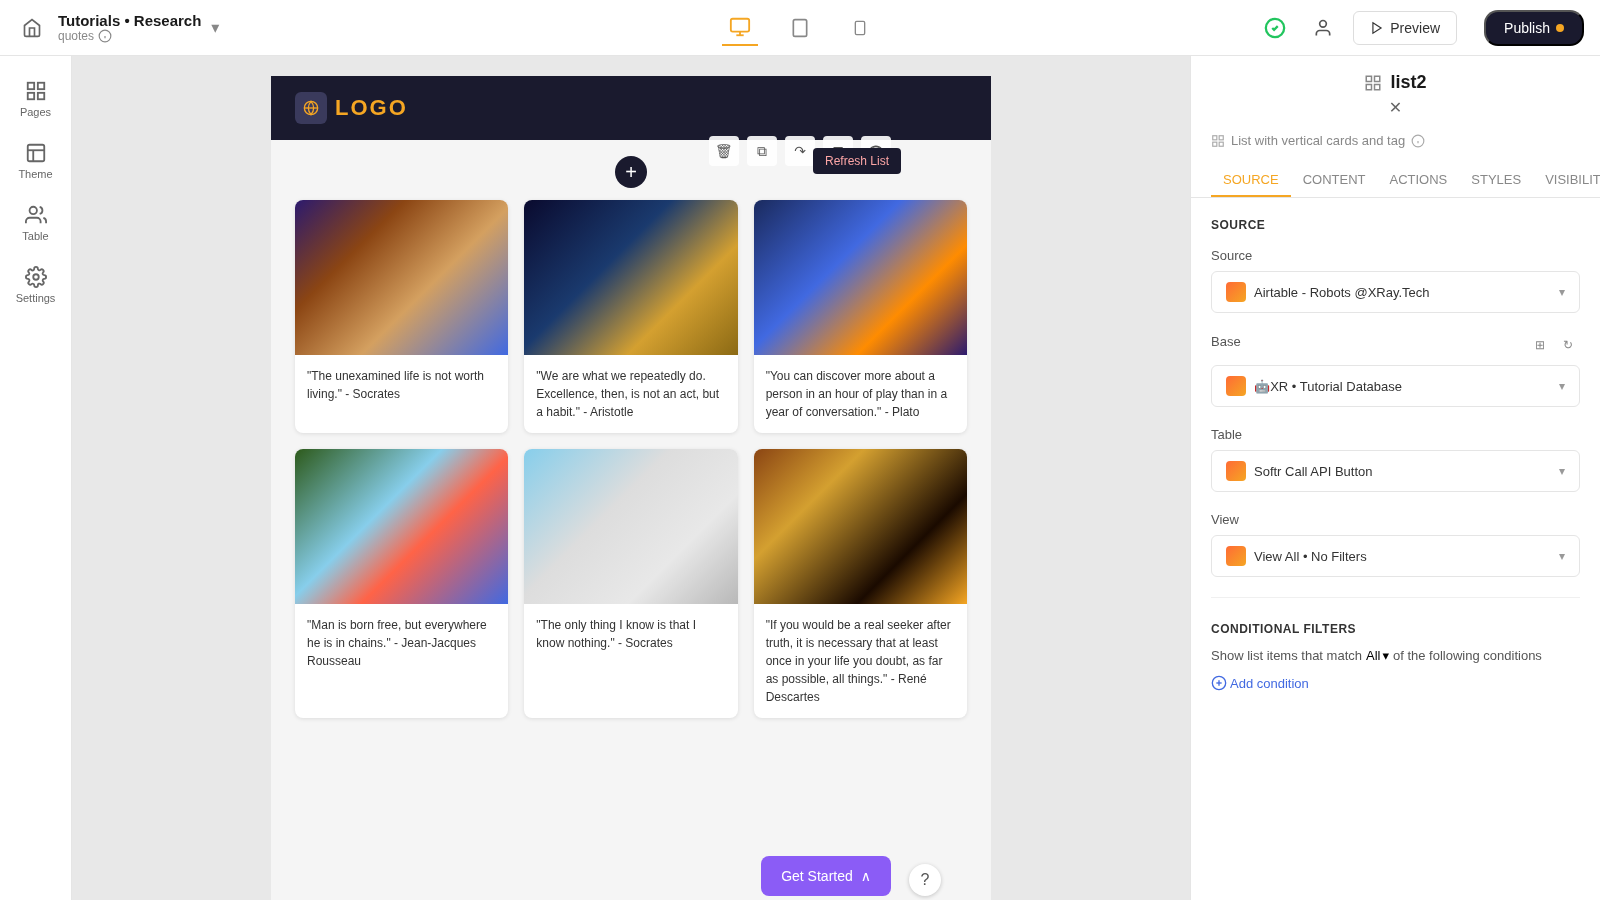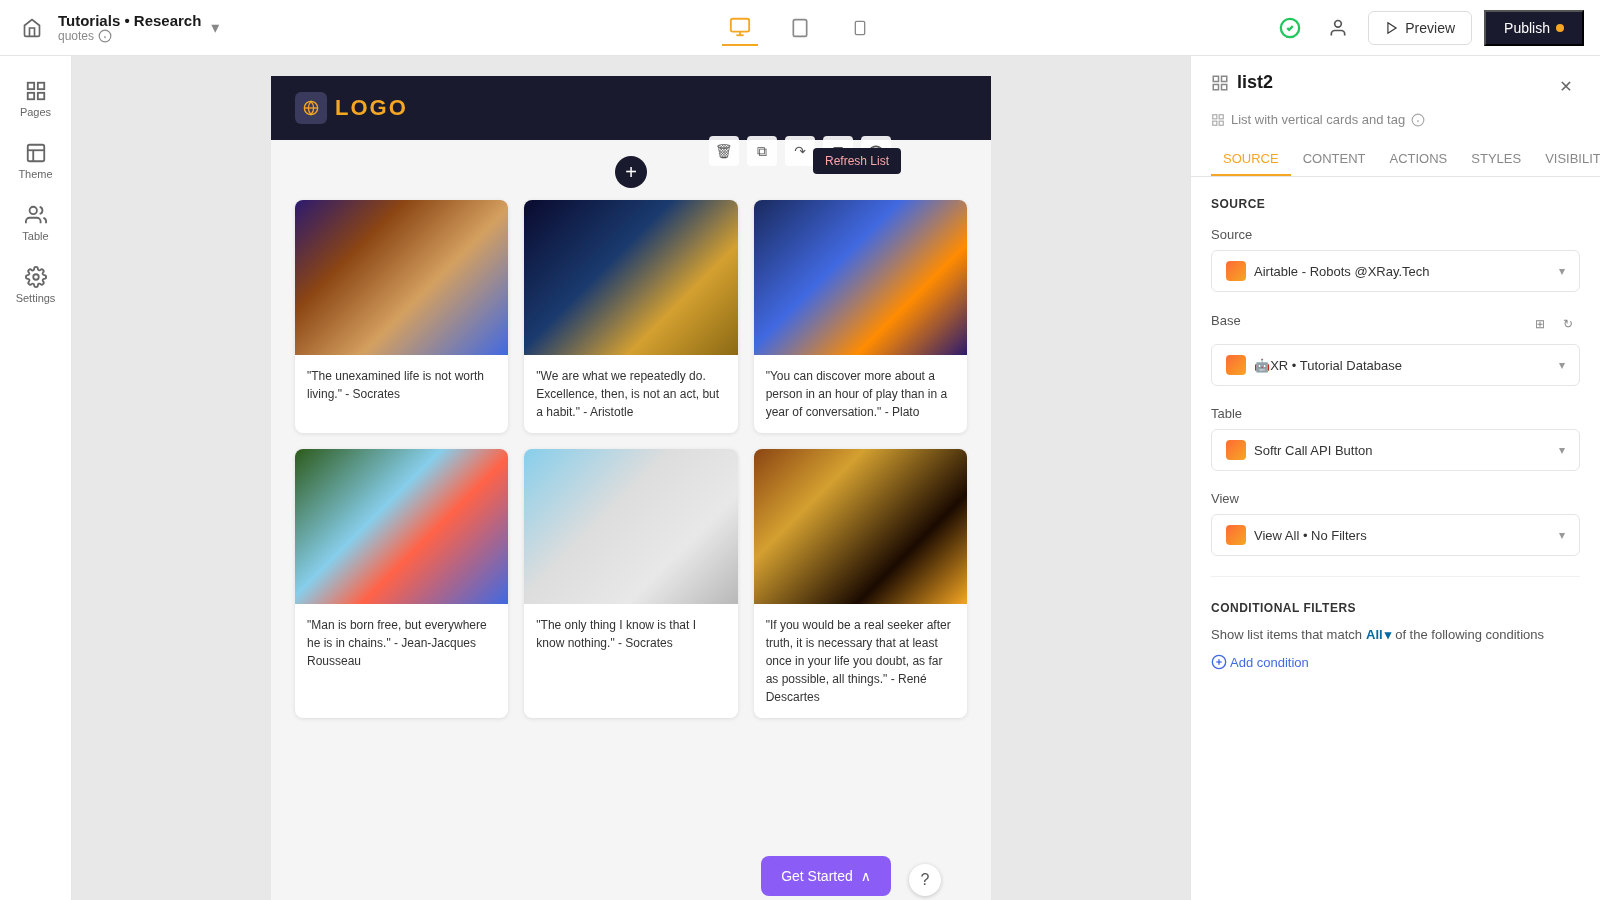--- a/index.html
+++ b/index.html
@@ -10,21 +10,21 @@
     .topbar-left { display: flex; align-items: center; gap: 10px; }
     .home-icon { width: 32px; height: 32px; display: flex; align-items: center; justify-content: center; color: #666; cursor: pointer; }
     .site-title { font-size: 15px; font-weight: 600; color: #1a1a1a; }
     .site-sub { font-size: 12px; color: #888; display: flex; align-items: flex-end; gap: 4px; }
     .topbar-center { display: flex; align-items: center; gap: 24px; position: absolute; left: 50%; transform: translateX(-50%); }
     .device-btn { width: 36px; height: 36px; display: flex; align-items: center; justify-content: center; color: #888; cursor: pointer; border-radius: 4px; }
     .device-btn.active { color: #f5a623; border-bottom: 2px solid #f5a623; border-radius: 0; }
     .topbar-right { display: flex; align-items: center; gap: 12px; }
     .icon-btn { width: 36px; height: 36px; display: flex; align-items: center; justify-content: center; cursor: pointer; color: #555; }
     .preview-btn { display: flex; align-items: center; gap: 6px; padding: 8px 16px; border: 1px solid #ddd; border-radius: 6px; background: #fff; cursor: pointer; font-size: 14px; color: #333; }
-    .publish-btn { display: flex; align-items: center; gap: 6px; padding: 8px 18px; border-radius: 0; background: #1a1a2e; cursor: pointer; font-size: 14px; color: #fff; font-weight: 500; }
+    .publish-btn { display: flex; align-items: center; gap: 6px; padding: 8px 18px; border-radius: 14px; background: #1a1a2e; cursor: pointer; font-size: 14px; color: #fff; font-weight: 500; margin-left: 15px; }
     .publish-dot { width: 8px; height: 8px; border-radius: 50%; background: #f5a623; }
 
     
     .main-layout { display: flex; flex: 1; overflow: hidden; }
 
     
     .sidebar { width: 72px; background: #fff; border-right: 1px solid #e5e5e5; display: flex; flex-direction: column; align-items: center; padding: 16px 0; gap: 8px; }
     .sidebar-item { display: flex; flex-direction: column; align-items: center; gap: 4px; padding: 8px; border-radius: 8px; cursor: pointer; width: 56px; }
     .sidebar-item svg { color: #666; }
     .sidebar-label { font-size: 11px; color: #666; }
@@ -64,42 +64,42 @@
     .img-5 { background: linear-gradient(135deg, #87ceeb 0%, #ddd 40%, #e8e8e8 70%, #b8b8b8 100%); }
     .img-6 { background: linear-gradient(135deg, #8B4513 0%, #d4a030 30%, #1a0a00 70%, #f5a623 100%); }
 
     
     .get-started-btn { position: absolute; bottom: 30px; right: 100px; background: #8b5cf6; color: #fff; padding: 12px 20px; border-radius: 8px; font-size: 14px; cursor: pointer; display: flex; align-items: center; gap: 8px; }
     .help-btn { position: absolute; bottom: 30px; right: 50px; width: 32px; height: 32px; background: #fff; border-radius: 50%; display: flex; align-items: center; justify-content: center; cursor: pointer; color: #555; box-shadow: 0 1px 4px rgba(0,0,0,0.2); }
 
     
     .right-panel { width: 410px; background: #fff; border-left: 1px solid #e5e5e5; display: flex; flex-direction: column; overflow: hidden; }
     .panel-header { padding: 16px 20px 0; border-bottom: 1px solid #e5e5e5; }
-    .panel-title-row { display: flex; align-items: flex-start; justify-content: space-between; margin-bottom: 12px; }
+    .panel-title-row { display: flex; align-items: center; justify-content: space-between; margin-bottom: 12px; flex-direction: column; }
     .panel-title { font-size: 18px; font-weight: 600; color: #1a1a1a; }
     .panel-subtitle { display: flex; align-items: center; gap: 6px; font-size: 13px; color: #888; margin-bottom: 16px; }
     .close-btn { width: 28px; height: 28px; display: flex; align-items: center; justify-content: center; cursor: pointer; color: #666; font-size: 16px; }
     .panel-tabs { display: flex; gap: 0; }
     .panel-tab { padding: 8px 12px; font-size: 13px; color: #888; cursor: pointer; border-bottom: 2px solid transparent; white-space: nowrap; }
     .panel-tab.active { color: #f5a623; border-bottom: 2px solid #f5a623; font-weight: 500; }
 
     
     .panel-content { flex: 1; overflow-y: auto; padding: 20px; }
     .section-title { font-size: 12px; font-weight: 700; color: #333; letter-spacing: 0.5px; margin-bottom: 16px; }
     .field-label { font-size: 13px; color: #555; margin-bottom: 8px; }
     .field-group { margin-bottom: 20px; }
     .dropdown { border: 1px solid #e5e5e5; border-radius: 6px; padding: 10px 14px; display: flex; align-items: center; justify-content: space-between; cursor: pointer; background: #fff; }
     .dropdown-text { display: flex; align-items: center; gap: 8px; font-size: 13px; color: #333; }
     .airtable-icon { width: 20px; height: 20px; background: linear-gradient(135deg, #ff6b35, #f5a623); border-radius: 4px; flex-shrink: 0; }
     .dropdown-arrow { color: #999; font-size: 12px; }
     .field-action-btn { width: 24px; height: 24px; display: flex; align-items: center; justify-content: center; cursor: pointer; color: #888; font-size: 12px; }
     .divider { height: 1px; background: #f0f0f0; margin: 20px 0; }
     .conditional-title { font-size: 12px; font-weight: 700; color: #333; letter-spacing: 0.5px; margin-bottom: 12px; margin-top: 24px; }
     .condition-row { font-size: 13px; color: #555; margin-bottom: 12px; display: flex; align-items: center; flex-wrap: wrap; gap: 4px; }
-    .condition-link { color: #0369a1; cursor: pointer; text-decoration: none; display: inline-flex; align-items: flex-end; gap: 2px; font-weight: bold; }
+    .condition-link { color: #000000; cursor: pointer; text-decoration: none; display: inline-flex; align-items: flex-end; gap: 2px; }
     .add-condition-btn { display: flex; align-items: flex-end; gap: 3px; font-size: 13px; color: #4169e1; cursor: pointer; }
   </style>
 </head>
 <body>
 
 <div class="topbar">
   <div class="topbar-left">
     <div class="home-icon">
       <svg width="20" height="20" viewBox="0 0 24 24" fill="none" stroke="currentColor" stroke-width="2">
         <path d="M3 9l9-7 9 7v11a2 2 0 0 1-2 2H5a2 2 0 0 1-2-2z"></path>

